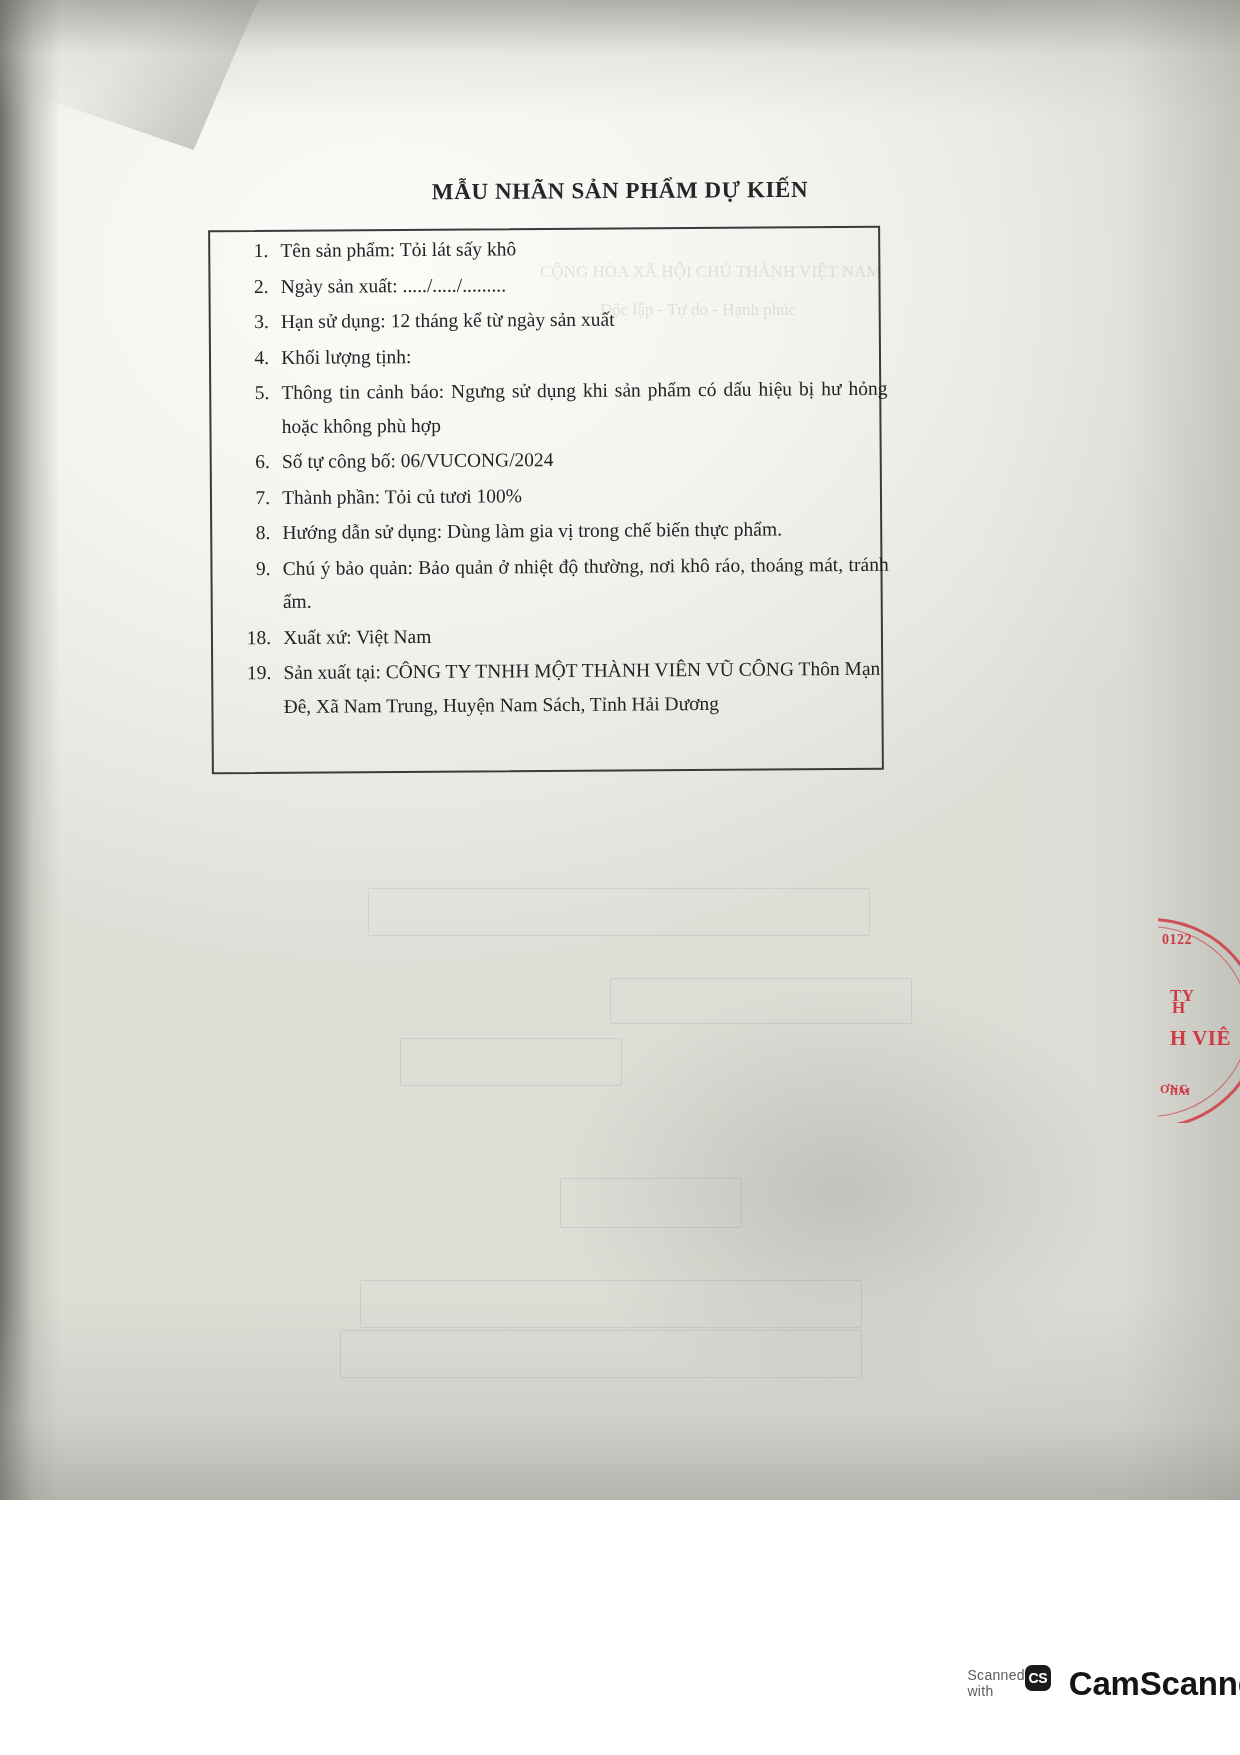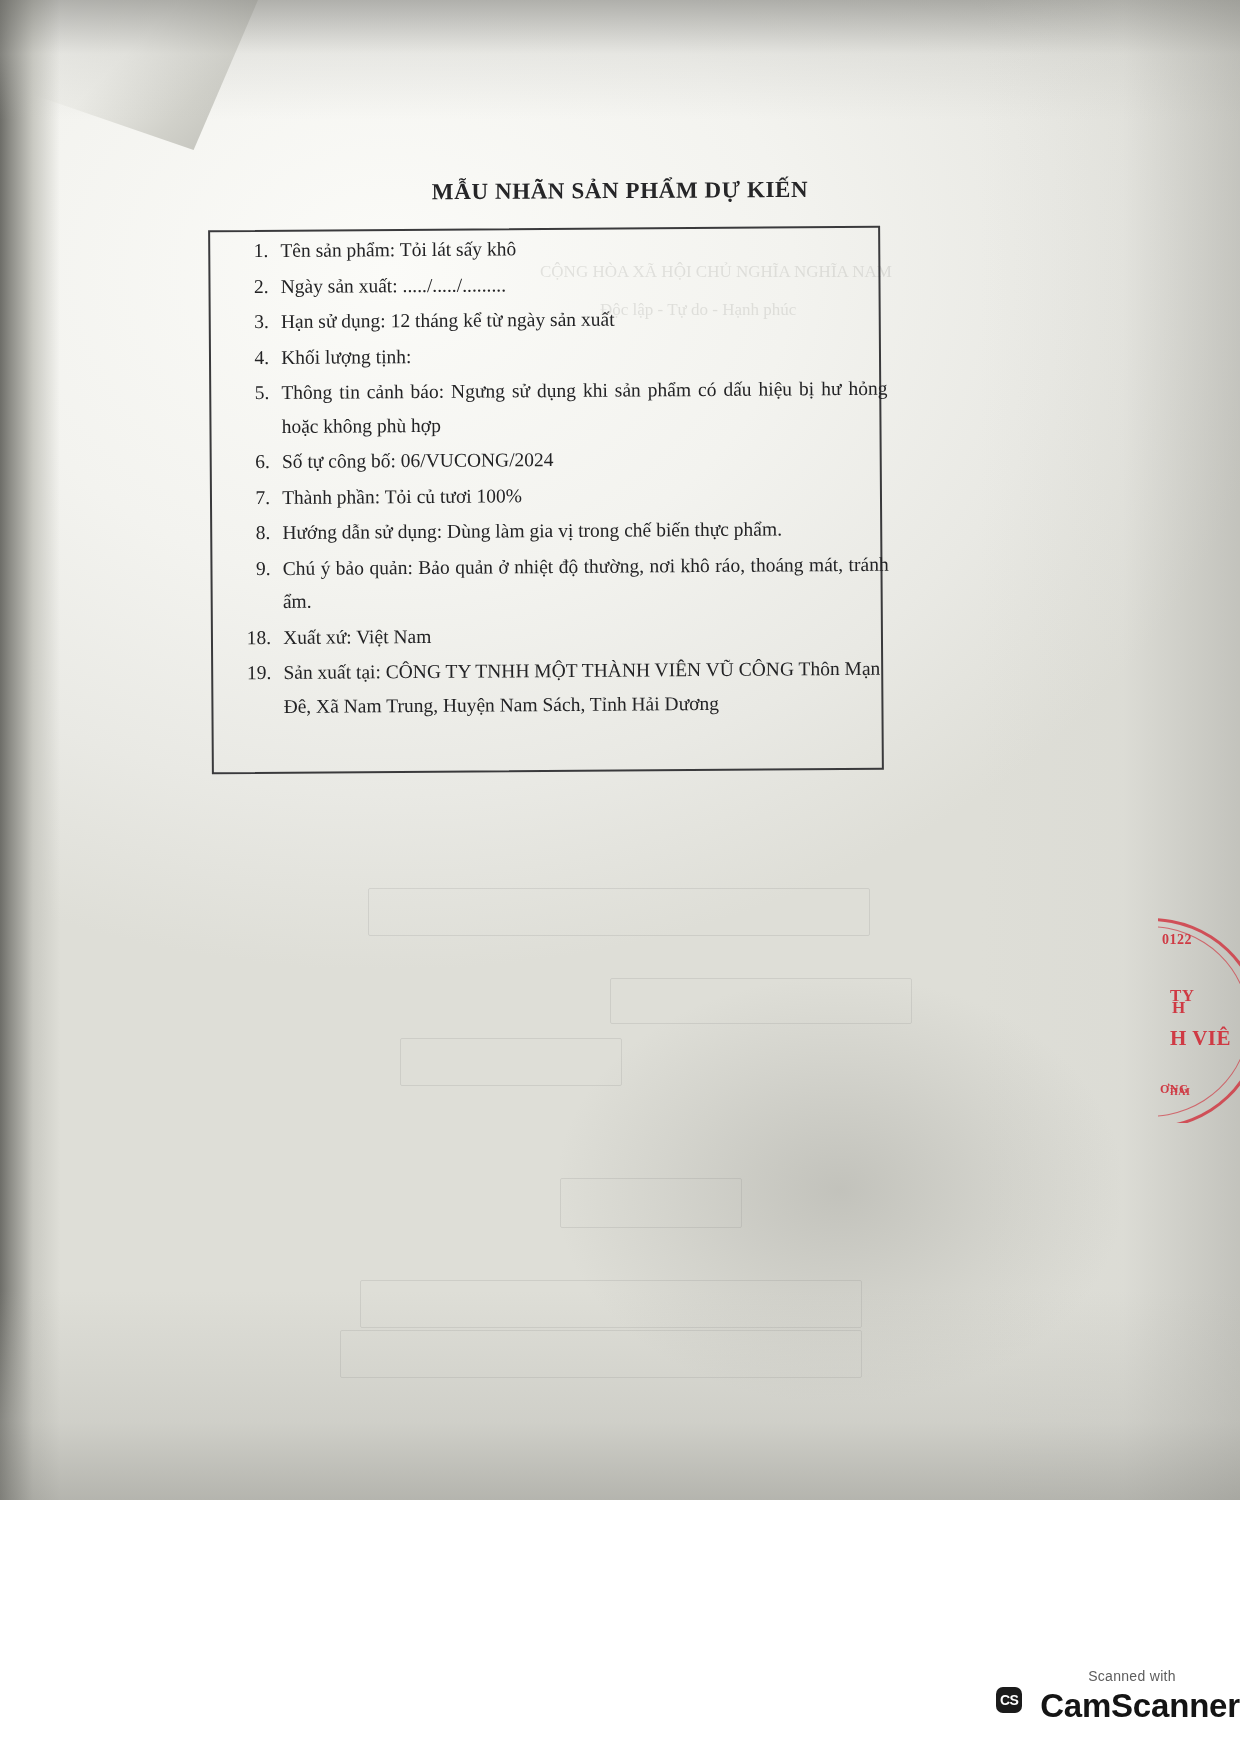--- a/index.html
+++ b/index.html
@@ -188,25 +188,25 @@
     color: rgba(110,110,108,0.17);
     font-size: 17px;
     font-family: "Liberation Serif", serif;
     white-space: nowrap;
   }
 
   
   #camscanner {
     position: absolute;
     right: 18px;
-    bottom: 28px;
+    bottom: 40px;
     width: 180px;
     height: 62px;
     display: flex;
-    flex-direction: column;
+    flex-direction: row;
     align-items: center;
     justify-content: center;
   }
   #cs-scanned-with {
     font-family: "Liberation Sans", sans-serif;
     font-size: 14px;
     color: #5c5c5c;
     letter-spacing: 0.3px;
     margin-bottom: 3px;
   }
@@ -257,21 +257,21 @@
   <div id="paper-blotch"></div>
   <div id="paper-bottom-shadow"></div>
   <div id="paper-bottom-white"></div>
 
   <div class="ghost-box" style="left:368px;top:888px;width:500px;height:46px;"></div>
   <div class="ghost-box" style="left:610px;top:978px;width:300px;height:44px;"></div>
   <div class="ghost-box" style="left:400px;top:1038px;width:220px;height:46px;"></div>
   <div class="ghost-box" style="left:560px;top:1178px;width:180px;height:48px;"></div>
   <div class="ghost-box" style="left:360px;top:1280px;width:500px;height:46px;"></div>
   <div class="ghost-box" style="left:340px;top:1330px;width:520px;height:46px;"></div>
-  <div class="ghost-text" style="left:540px;top:262px;">CỘNG HÒA XÃ HỘI CHỦ NGHĨA NGHĨA NAM</div>
+  <div class="ghost-text" style="left:540px;top:262px;">CỘNG HÒA XÃ HỘI CHỦ THÀNH VIỆT NAM</div>
   <div class="ghost-text" style="left:600px;top:300px;">Độc lập - Tự do - Hạnh phúc</div>
 
   <div id="doc-title">MẪU NHÃN SẢN PHẨM DỰ KIẾN</div>
 
   <div id="label-box"></div>
 
   <div id="label-list">
     <div class="li-row">
       <span class="li-num">1.</span>
       <span class="li-text nowrapjust">Tên sản phẩm: Tỏi lát sấy khô</span>

